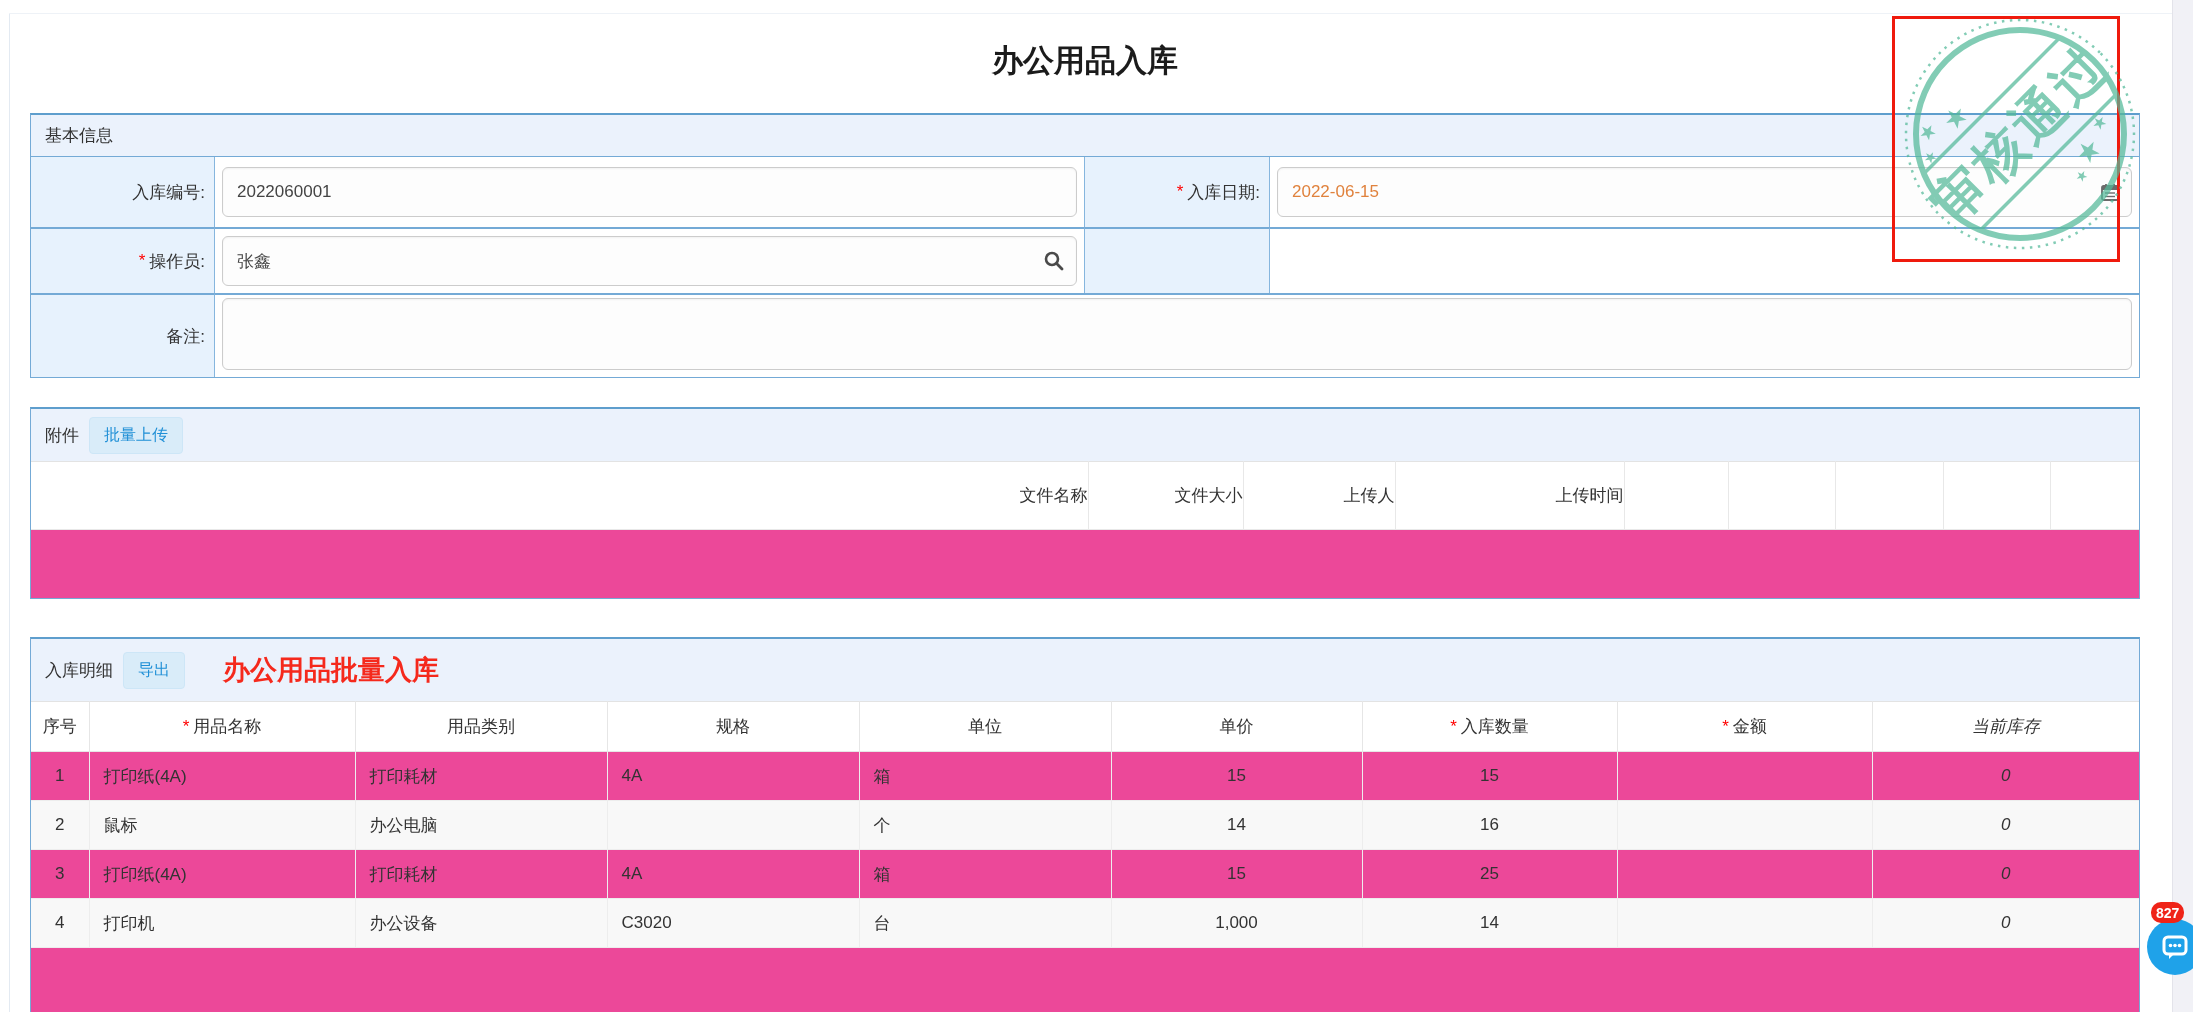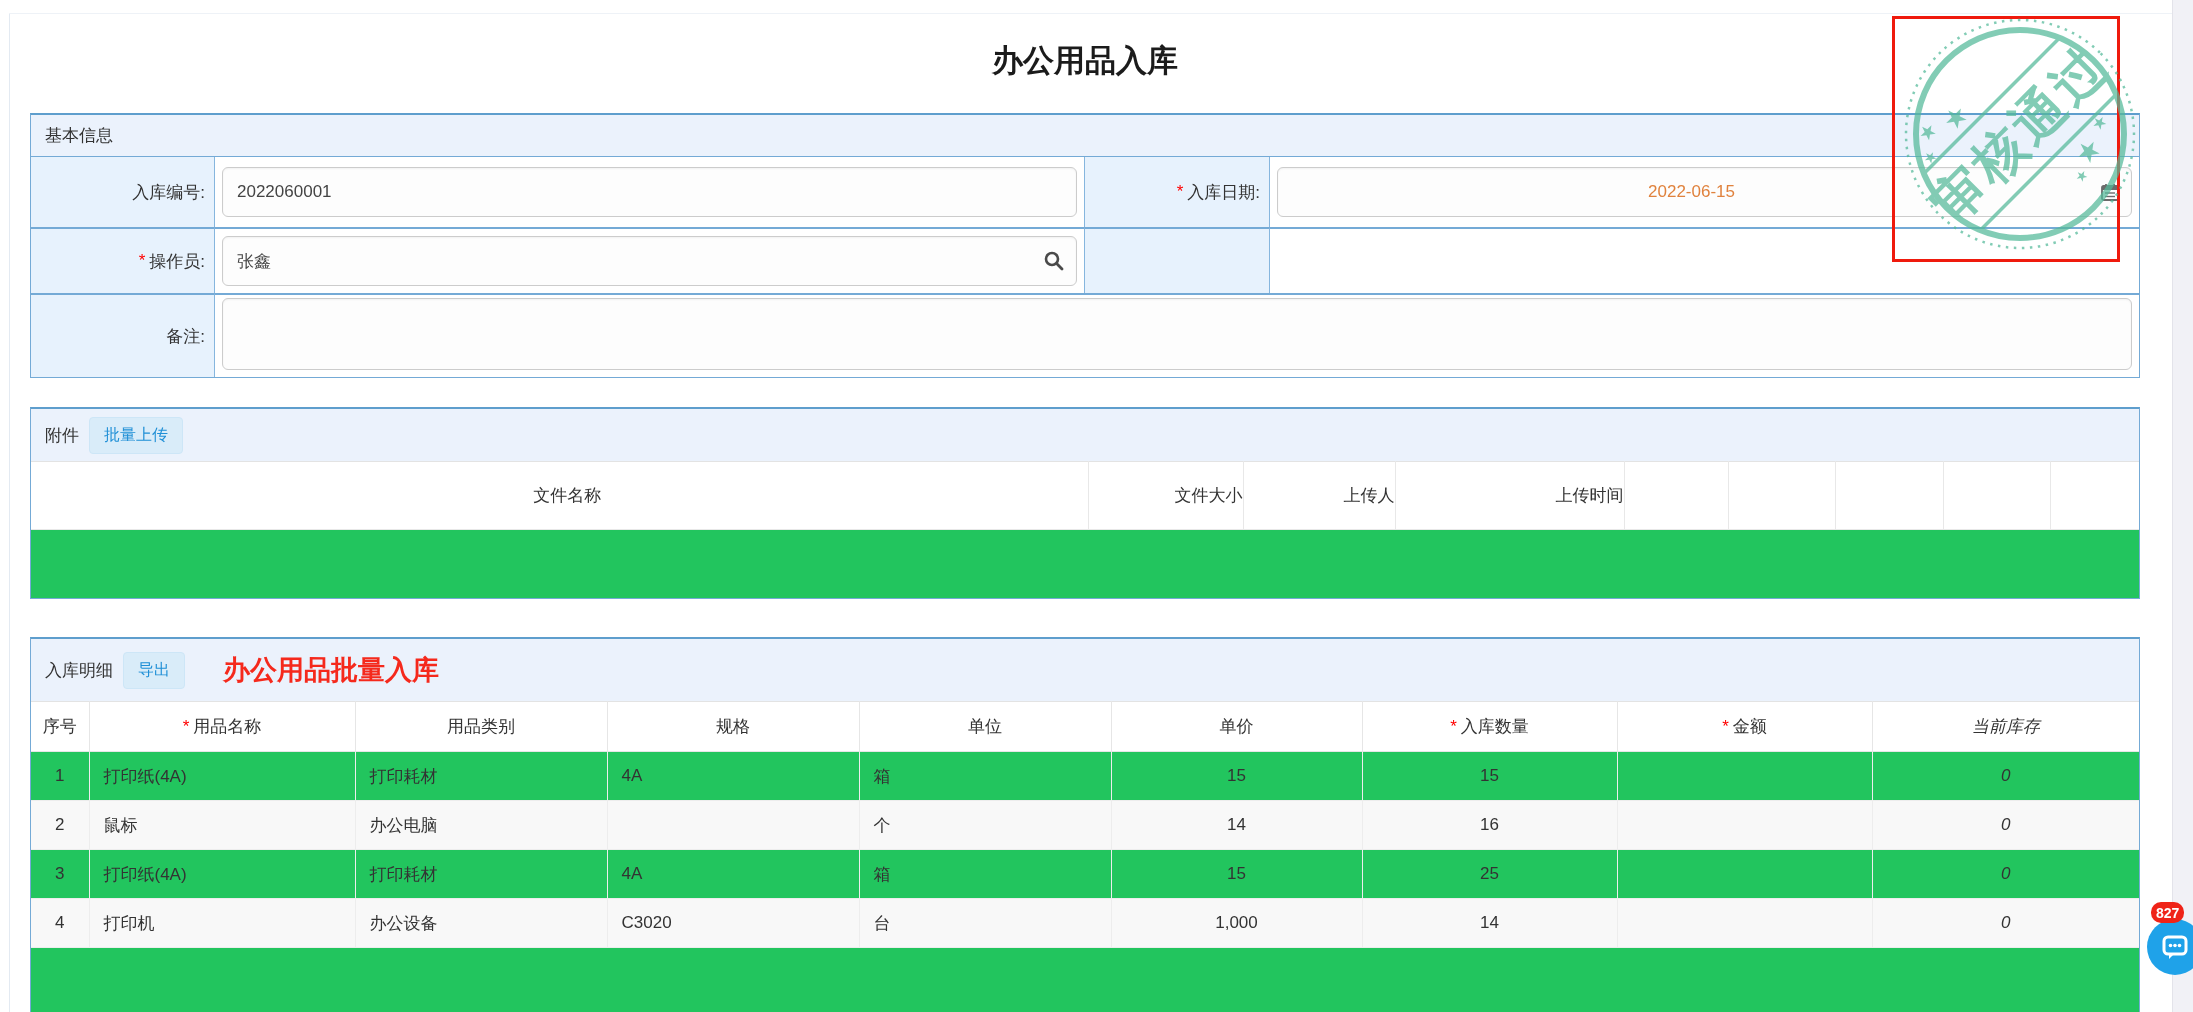--- a/index.html
+++ b/index.html
@@ -5,21 +5,21 @@
   * { margin:0; padding:0; box-sizing:border-box; }
   html,body { width:2193px; height:1012px; overflow:hidden; background:#fff;
     font-family:"Liberation Sans","DejaVu Sans",sans-serif; color:#333; }
   .frame-left { position:absolute; left:9px; top:13px; bottom:0; width:1px; background:#e3eaf2; }
   .frame-top  { position:absolute; left:9px; top:13px; right:21px; height:1px; background:#eef2f7; }
 
   .page-title { position:absolute; left:30px; top:40px; width:2110px; text-align:center;
     font-size:31px; font-weight:bold; color:#1b1b1b; }
 
   
-  .panel { position:absolute; left:30px; width:2110px; background:#22c55e;
+  .panel { position:absolute; left:30px; width:2110px; background:#ec4899;
     border:1px solid #74aad6; border-top:2px solid #5e9ecd; }
   .band { background:#ebf2fc; display:flex; align-items:center; padding-left:14px; gap:10px; }
   .band-label { font-size:17px; color:#333; }
   .mini-btn { background:#d9ecf9; color:#1f8fd6; border:1px solid #cde6f7; border-radius:4px;
     font-size:16px; padding:7px 14px; cursor:pointer; font-family:inherit; }
 
   
   .panel.basic { top:113px; height:265px; }
   .panel.basic .band { height:42px; border-bottom:1px solid #74aad6; }
   .basic-grid { display:grid; grid-template-columns:184px 870px 185px 869px; grid-template-rows:70px 66px 84px; }
@@ -28,31 +28,31 @@
     font-size:17px; color:#333; border-right:1px solid #86b6de; }
   .bcell.val { background:#fff; padding:0 7px;text-decoration:underline; }
   .bcell.vsep { border-right:1px solid #86b6de; }
   .bcell.bt { border-top:2px solid #74aad6; }
   .req { color:#f00; margin-right:4px; font-size:17px; }
   .tfield { position:relative; width:100%; }
   .tfield input, .tfield textarea { width:100%; height:50px; border:1px solid #ccc; border-radius:6px;
     background:#fdfdfd; box-shadow:inset 0 1px 2px rgba(0,0,0,.05); font-size:17px; color:#444;
     padding:0 40px 0 14px; font-family:inherit; outline:none; }
   .tfield textarea { height:72px; padding-top:10px; resize:none; }
-  .tfield.date input { color:#e0823d;text-align:center; }
+  .tfield.date input { color:#e0823d; }
   .field-icon { position:absolute; right:12px; top:50%; transform:translateY(-50%); display:flex; }
   .remark-cell { grid-column:2/5; padding-right:7px; }
 
   
   .panel.attach { top:407px; height:192px; }
   .panel.attach .band { height:52px; }
   table { border-collapse:collapse; table-layout:fixed; width:2108px; }
   th, td { font-weight:normal; font-size:17px; color:#333; overflow:hidden; white-space:nowrap; }
   .attach-table th { height:68px; border:1px solid #e8e8e8; text-align:right; background:#fff; }
-  .attach-table th.fname { text-align:center; padding-left:16px; }
+  .attach-table th.fname { text-align:right; padding-left:16px; }
   .attach-table th:first-child { border-left:none; } .attach-table th:last-child { border-right:none; }
   .attach-table tr th { border-top:1px solid #e3e3e3; }
 
   
   .panel.details { top:637px; height:520px; border-bottom:none; }
   .panel.details .band { height:62px; }
   .banner { color:#f5291c; font-size:27px; font-weight:bold; margin-left:28px; }
   .det-table th { height:50px; border:1px solid #e6e6e6; text-align:center; background:#fff; border-top:1px solid #e3e3e3; }
   .det-table td { height:49px; border:1px solid #ededed; padding:0 14px; }
   .det-table th:first-child, .det-table td:first-child { border-left:none; }

